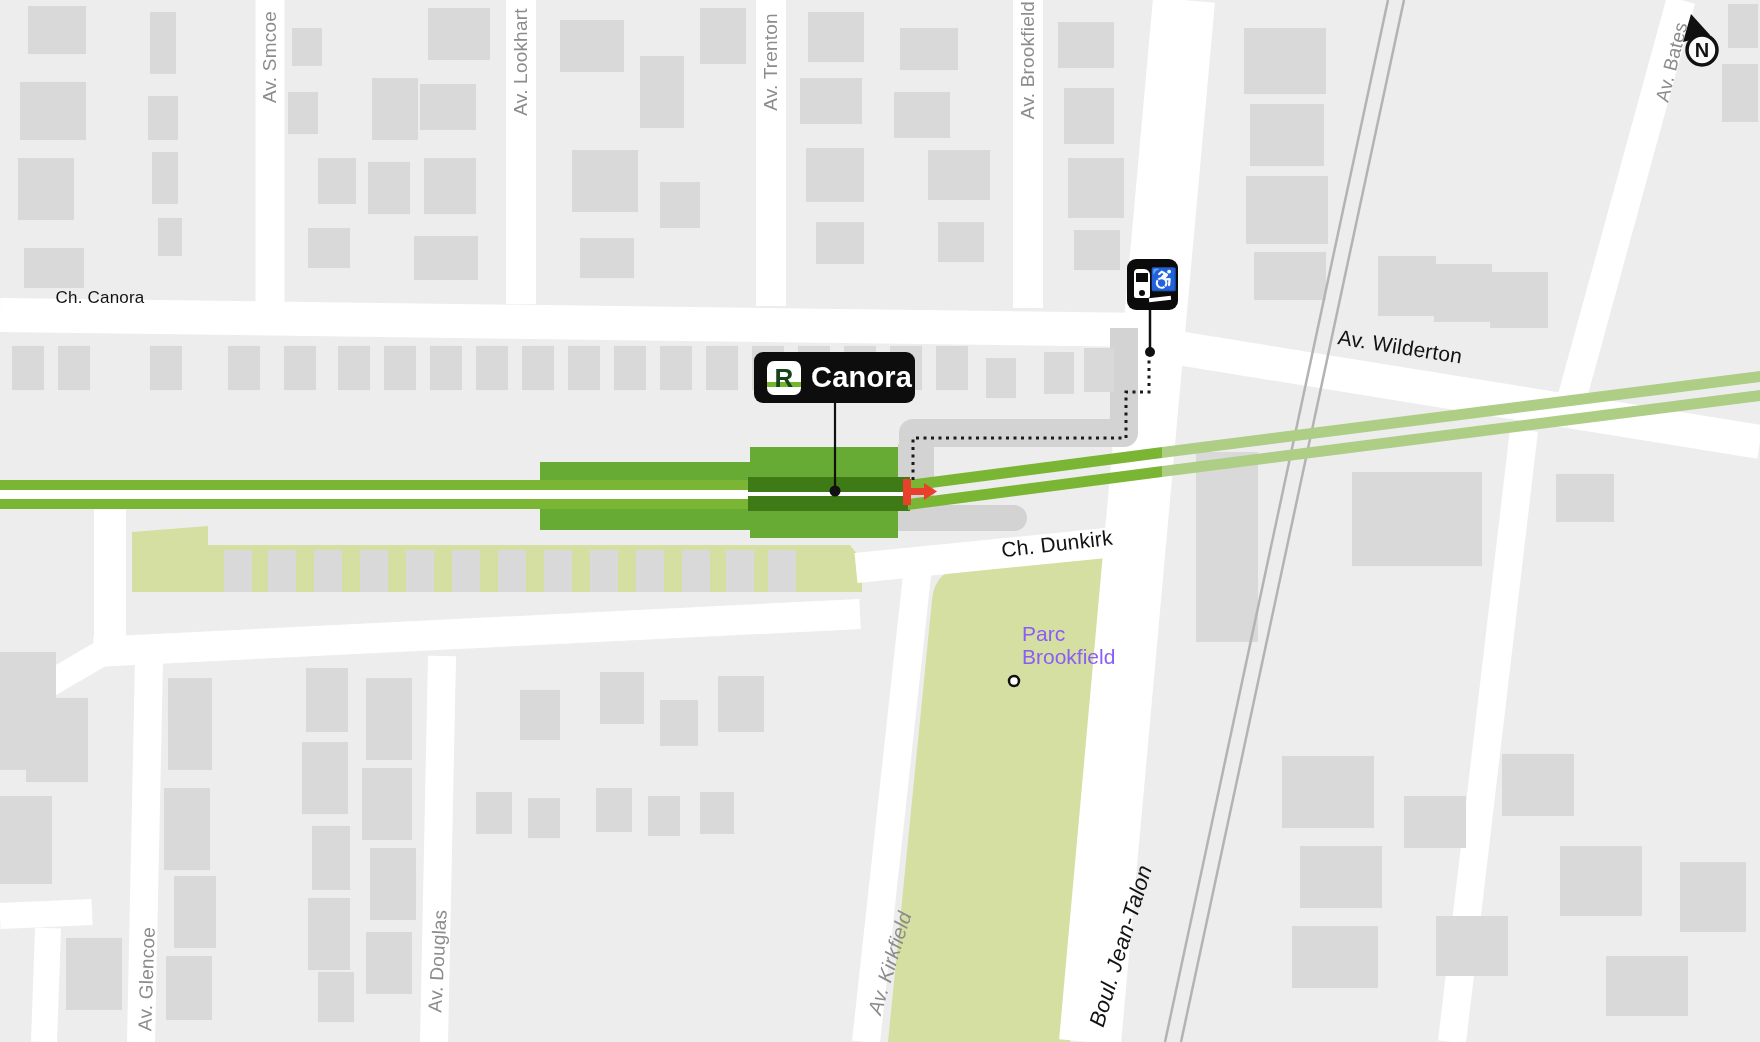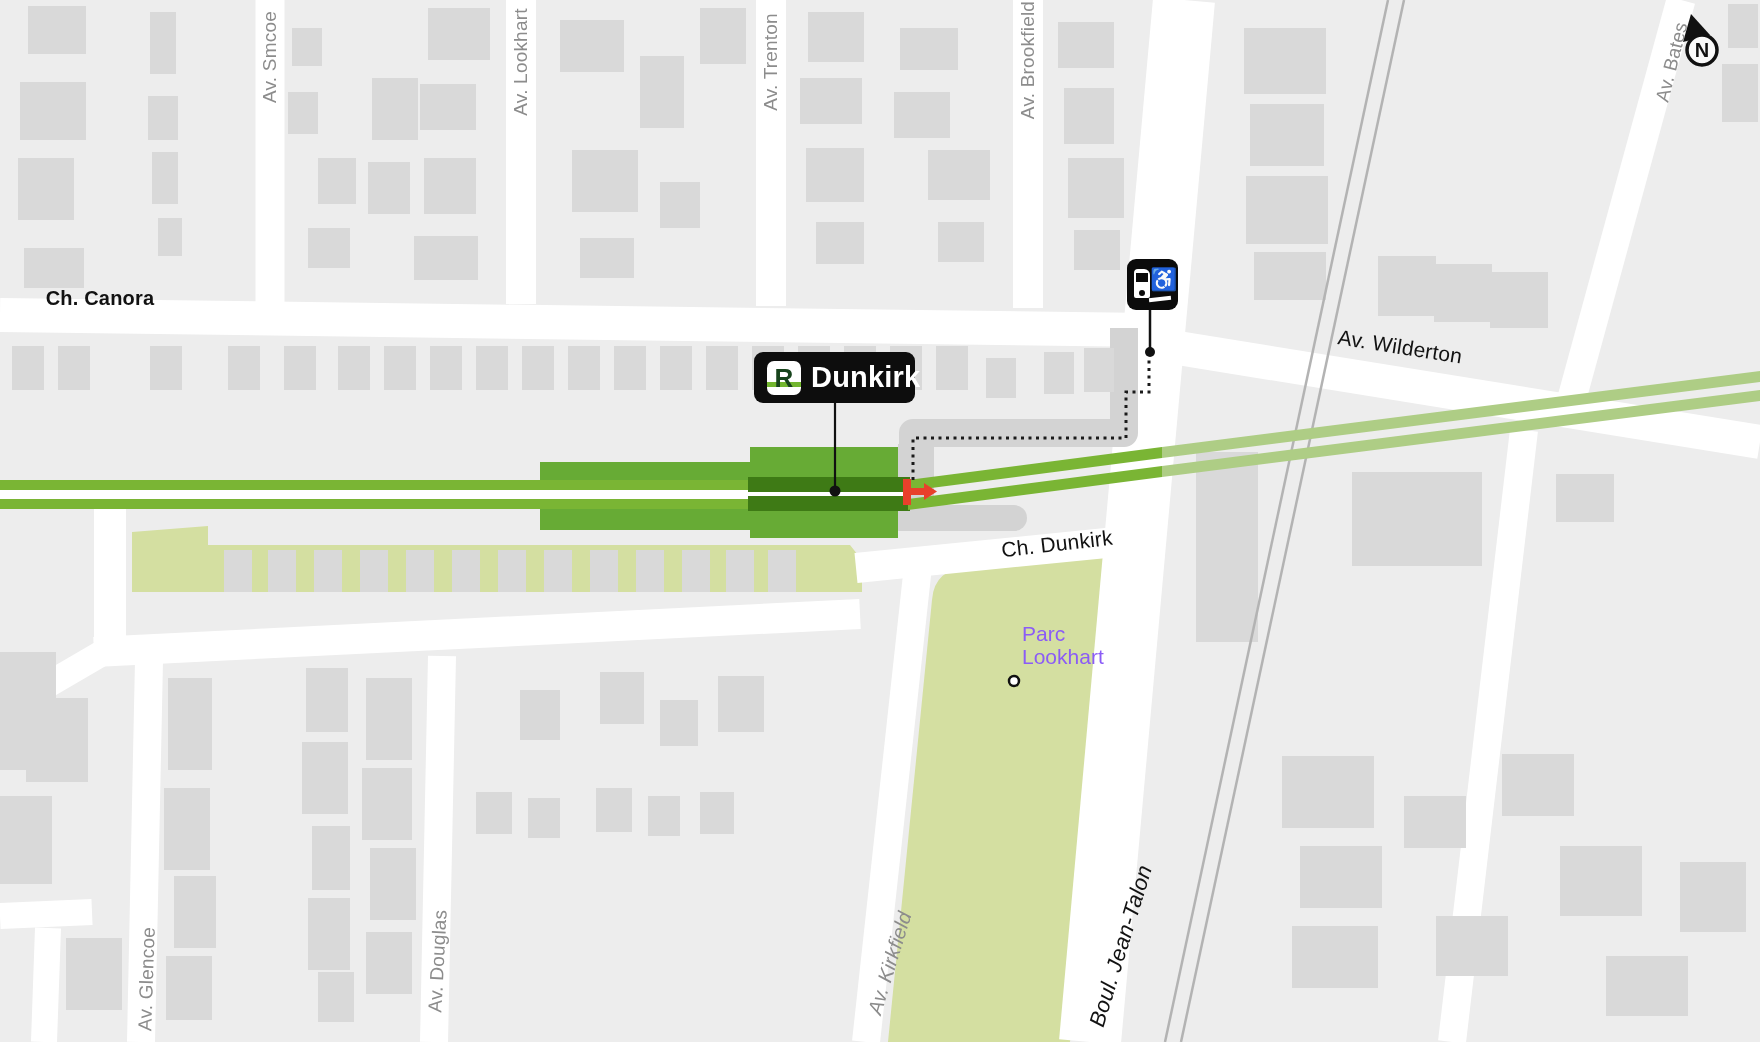--- a/index.html
+++ b/index.html
@@ -242,44 +242,44 @@
       <circle cx="1014" cy="681" r="5" fill="#fff" stroke="#111" stroke-width="2.5"></circle>
     </g>
 
     <g>
       <polygon points="1691,14 1683,42 1710,35" fill="#111"></polygon>
       <circle cx="1702" cy="50" r="15" fill="#FAFAFA" stroke="#111" stroke-width="3.5"></circle>
       <text x="1702" y="57" text-anchor="middle" font-size="20" font-weight="bold" fill="#111" font-family="Liberation Sans, sans-serif">N</text>
     </g>
   </svg>
 
-  <div class="lbl dark" style="left:100px;top:298px;font-size:20px;font-weight:bold;">Ch. Canora</div>
+  <div class="lbl dark" style="left:100px;top:298px;font-size:17px;">Ch. Canora</div>
   <div class="lbl" style="left:270px;top:57px;--r:-90deg;">Av. Smcoe</div>
   <div class="lbl" style="left:521px;top:62px;--r:-90deg;">Av. Lookhart</div>
   <div class="lbl" style="left:771px;top:62px;--r:-90deg;">Av. Trenton</div>
   <div class="lbl" style="left:1028px;top:60px;--r:-90deg;">Av. Brookfield</div>
   <div class="lbl" style="left:1672px;top:62px;--r:-76deg;">Av. Bates</div>
   <div class="lbl dark" style="left:1400px;top:347px;--r:9deg;font-size:21px;">Av. Wilderton</div>
   <div class="lbl dark" style="left:1057px;top:544px;--r:-6.5deg;font-size:21px;">Ch. Dunkirk</div>
   <div class="lbl it" style="left:890px;top:963px;--r:-73deg;font-size:20px;">Av. Kirkfield</div>
   <div class="lbl dark it" style="left:1121px;top:946px;--r:-73deg;font-size:22px;">Boul. Jean-Talon</div>
   <div class="lbl" style="left:147px;top:979px;--r:-88deg;">Av. Glencoe</div>
   <div class="lbl" style="left:438px;top:961px;--r:-87deg;">Av. Douglas</div>
 
   <div class="park-label">
     <div>Parc</div>
-    <div>Lookhart</div>
+    <div>Brookfield</div>
   </div>
 
   <div class="station-plate">
     <div class="rem-logo">
       <div class="bar"></div>
       <div class="r">R</div>
     </div>
-    <div class="name">Dunkirk</div>
+    <div class="name">Canora</div>
   </div>
 
   <div class="bus-badge">
     <div class="bus-body"></div>
     <div class="bus-window"></div>
     <div class="bus-wheel"></div>
     <span class="wc">♿</span>
     <div class="ramp"></div>
   </div>
 

